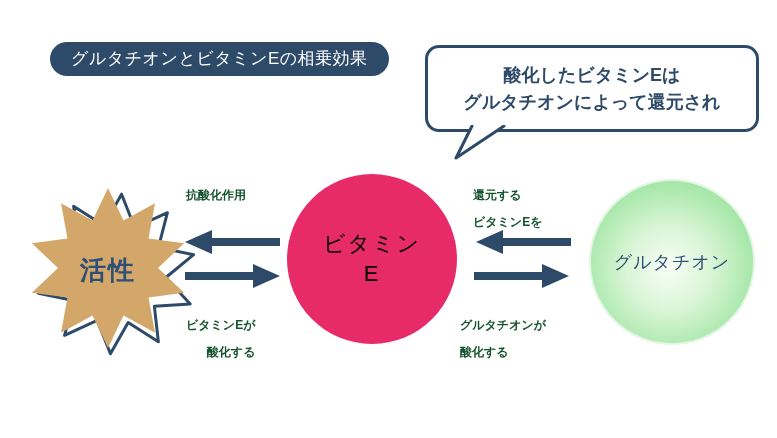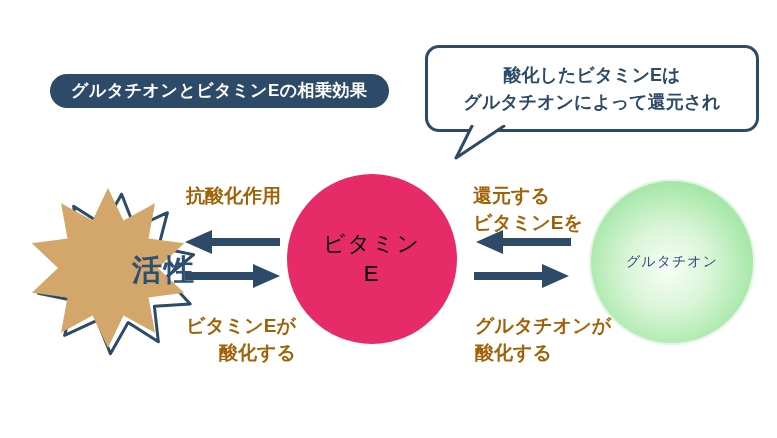--- a/index.html
+++ b/index.html
@@ -9,22 +9,22 @@
     width: 777px; height: 438px; overflow: hidden;
   }
   .stage {
     position: relative; width: 777px; height: 438px; background: #ffffff;
   }
 
   
   .title-badge {
     position: absolute; left: 50px; top: 42px; height: 34px;
     background: #2d4a68; color: #ffffff; border-radius: 17px;
-    padding: 0 21px; font-size: 17px; font-weight: 700; line-height: 34px;
-    white-space: nowrap; letter-spacing: 0.5px; margin-top: 32px;
+    padding: 0 21px; font-size: 17px; font-weight: 400; line-height: 34px;
+    white-space: nowrap; letter-spacing: 0.5px;
   }
 
   
   .speech-bubble {
     position: absolute; left: 425px; top: 45px; width: 334px; height: 87px;
     background: #ffffff; border: 3px solid #2d4a68; border-radius: 14px;
     display: flex; flex-direction: column; justify-content: center; align-items: center;
     color: #2d4a68; font-size: 18px; font-weight: 700; line-height: 27px;
     text-align: right; z-index: 2; white-space: nowrap;
   }
@@ -32,57 +32,57 @@
     position: absolute; left: 440px; top: 125px; z-index: 3;
   }
 
   
   .starburst-wrap {
     position: absolute; left: 20px; top: 183px; width: 176px; height: 176px;
   }
   .starburst-label {
     position: absolute; left: 0; right: 0; top: 50%;
     transform: translateY(-52%);
-    text-align: right; color: #2d4f76; font-size: 30px; font-weight: 700;
+    text-align: center; color: #2d4f76; font-size: 26px; font-weight: 700;
     line-height: 34px; letter-spacing: 2px;
   }
 
   
   .circle { position: absolute; border-radius: 50%;
     display: flex; flex-direction: column; justify-content: center; align-items: center;
     text-align: center;
   }
   .vitamin-e-circle {
     left: 287px; top: 174px; width: 170px; height: 170px;
     background: #e72a68; color: #000000; font-size: 22px; line-height: 30px;
     letter-spacing: 2px;
   }
   .glutathione-circle {
     left: 589px; top: 179px; width: 166px; height: 166px;
     background: radial-gradient(circle at 48% 54%, #f8fef6 0%, #d9f5d6 35%, #a9e8ab 68%, #87da90 100%);
     border: 2px solid #e2f6e3;
-    color: #2d4f76; font-size: 14px; font-weight: 400; letter-spacing: 1px; justify-content: center;
+    color: #2d4f76; font-size: 18px; font-weight: 400; letter-spacing: 1px; justify-content: center;
   }
 
   
   .arrow { position: absolute; }
   .arrow-left-1  { left: 183px; top: 229px; }
   .arrow-right-1 { left: 185px; top: 263px; }
   .arrow-left-2  { left: 474px; top: 229px; }
   .arrow-right-2 { left: 474px; top: 263px; }
 
   
   .flow-label {
-    position: absolute; color: #a16207; font-size: 19px; font-weight: 700;
+    position: absolute; color: #14532d; font-size: 12px; font-weight: 700;
     line-height: 27px; white-space: nowrap;
   }
   .label-antioxidant   { left: 186px; top: 182px; }
   .label-vite-oxidize  { left: 186px; top: 312px; text-align: right; }
   .label-reduce-vite   { left: 473px; top: 182px; }
-  .label-glut-oxidize  { left: 475px; top: 312px; }
+  .label-glut-oxidize  { left: 460px; top: 312px; }
 </style>
 </head>
 <body>
 
 <div class="stage">
 
   <div class="title-badge">グルタチオンとビタミンEの相乗効果</div>
 
   <div class="speech-bubble">
     <div>酸化したビタミンEは</div>

